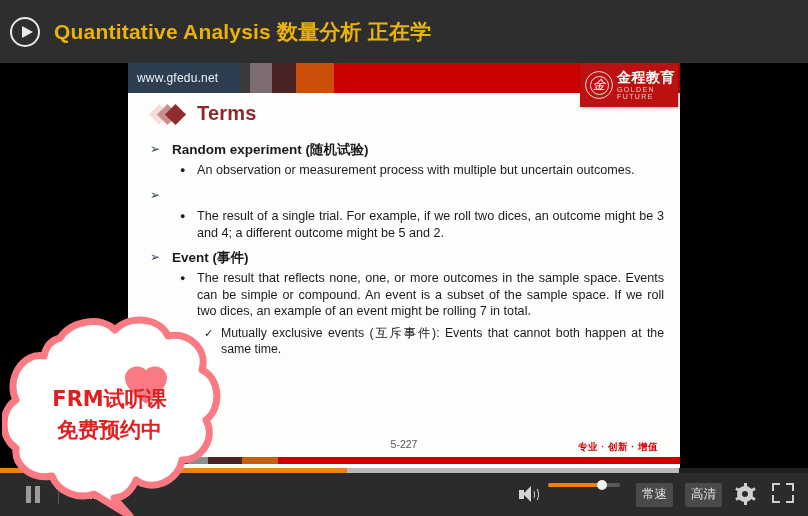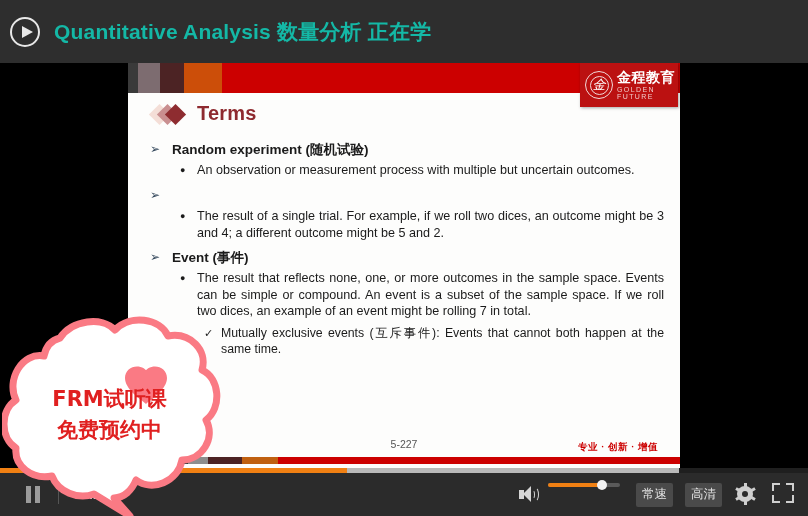--- a/index.html
+++ b/index.html
@@ -19,21 +19,21 @@
   .play-circle {
     width: 30px; height: 30px; border-radius: 50%; border: 2px solid #e8e8e8;
     position: relative; flex: 0 0 auto; margin-right: 14px;
   }
   .play-circle::after {
     content: ""; position: absolute; left: 10px; top: 7px;
     border-left: 11px solid #e8e8e8;
     border-top: 6.5px solid transparent; border-bottom: 6.5px solid transparent;
   }
   .title-text {
-    color: #14b8a6; font-size: 21px; font-weight: bold; letter-spacing: .2px;
+    color: #eab308; font-size: 21px; font-weight: bold; letter-spacing: .2px;
     white-space: nowrap;
   }
 
   
   .stage {
     position: absolute; left: 0; top: 63px; width: 808px; height: 405px;
     background: #000; overflow: hidden;
   }
 
   
@@ -228,20 +228,21 @@
   <div class="titlebar">
     <div class="play-circle"></div>
     <div class="title-text">Quantitative Analysis 数量分析 正在学</div>
   </div>
 
   <div class="stage">
 
     <div class="slide">
 
       <div class="slide-header">
+        <div class="hseg url">www.gfedu.net</div>
         <div class="hseg s1"></div>
         <div class="hseg s2"></div>
         <div class="hseg s3"></div>
         <div class="hseg s4"></div>
         <div class="hseg s5"></div>
       </div>
 
       <div class="logo-box">
         <div class="seal">
           <div class="seal-g">金</div>

